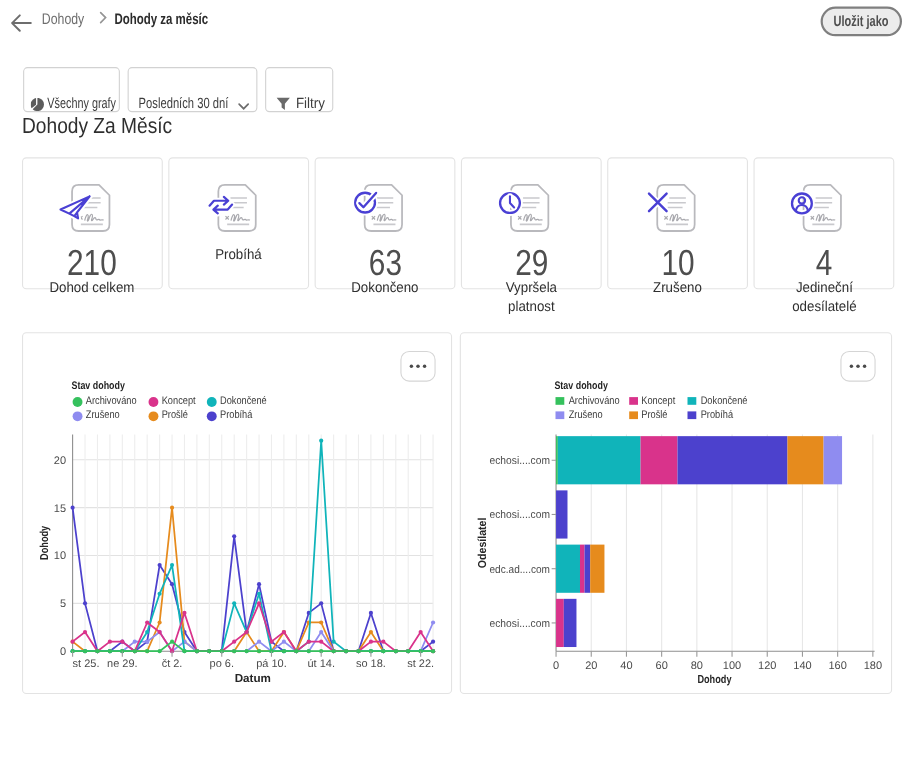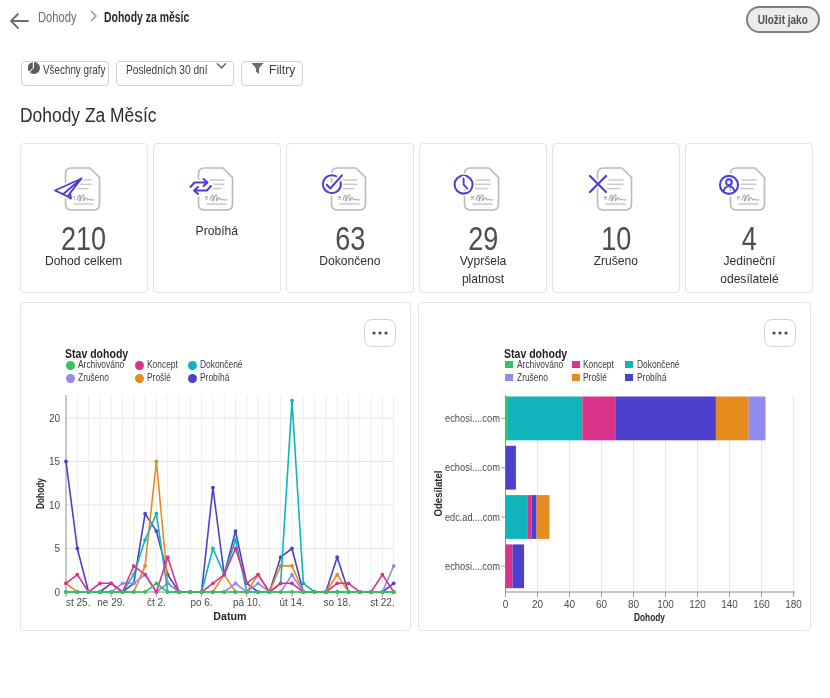--- a/index.html
+++ b/index.html
@@ -2,33 +2,33 @@
 <html><head><meta charset="utf-8"><style>
 html,body{margin:0;padding:0}
 body{width:830px;height:698px;position:relative;font-family:"Liberation Sans",sans-serif;background:#fff;overflow:hidden}
 .abs{position:absolute}
 .sxl{display:inline-block;transform-origin:0 50%;white-space:nowrap}
 .sxc{display:inline-block;transform-origin:50% 50%;white-space:nowrap}
 .crumb{font-size:14px;color:#6d6d6d}
 .crumbb{font-size:14px;font-weight:bold;color:#2b2b2b}
 .savebtn{left:746px;top:6px;width:74px;height:27px;border:2px solid #7f7f7f;border-radius:14px;background:#ececec;
  box-sizing:border-box;text-align:center;font-size:13.5px;font-weight:bold;color:#4e4e4e;line-height:23px}
-.fbtn{height:25px;border:1px solid #d2d2d2;border-radius:4px;background:#fff;box-sizing:border-box;
- display:flex;align-items:flex-start;font-size:13.5px;color:#3d3d3d;white-space:nowrap}
+.fbtn{height:41px;border:1px solid #d2d2d2;border-radius:4px;background:#fff;box-sizing:border-box;
+ display:flex;align-items:flex-end;font-size:13.5px;color:#3d3d3d;white-space:nowrap}
 .h1{left:20px;top:104px;font-size:20px;color:#2e2e2e}
-.scard{position:absolute;top:143px;width:128px;height:150px;border:1px solid #e3e3e3;border-radius:4px;
+.scard{position:absolute;top:143px;width:128px;height:120px;border:1px solid #e3e3e3;border-radius:4px;
  box-sizing:border-box;text-align:center}
 .sicon{margin-top:20px}
 .snum{margin-top:0;font-size:33px;color:#4e4e4e;line-height:30px}
 .slab{margin-top:-2px;font-size:13px;font-weight:normal;color:#2f2f2f;line-height:18px}
 .ccard{position:absolute;top:302px;height:329px;border:1px solid #e3e3e3;border-radius:4px;box-sizing:border-box}
 .ctitle{font-size:15px;font-weight:bold;color:#222}
 .menubtn{width:32px;height:28px;border:1px solid #d5d5d5;border-radius:8px;box-sizing:border-box;
  display:flex;align-items:center;justify-content:center}
-.ltitle{font-size:13px;font-weight:bold;color:#1f1f1f}
+.ltitle{font-size:10px;font-weight:bold;color:#1f1f1f}
 .lltext{font-size:10px;color:#3a3a3a}
 .swc{width:9px;height:9px;border-radius:50%}
 .sws{width:7.5px;height:7.5px}
 .tick{font-size:10px;fill:#4b4b4b;font-family:"Liberation Sans",sans-serif}
 .atitle{font-size:10.5px;font-weight:bold;fill:#262626;font-family:"Liberation Sans",sans-serif}
 </style></head><body>
 <svg width="22" height="20" viewBox="0 0 22 20" class="abs" style="left:8px;top:11px">
     <path d="M20,10 H3 M10,3 L3,10 L10,17" fill="none" stroke="#6d6d6d" stroke-width="1.8" stroke-linecap="round" stroke-linejoin="round"></path>
   </svg>
 <div class="abs crumb" style="left:38px;top:9px"><span class="sxl" style="transform:scaleX(0.8)">Dohody</span></div>

